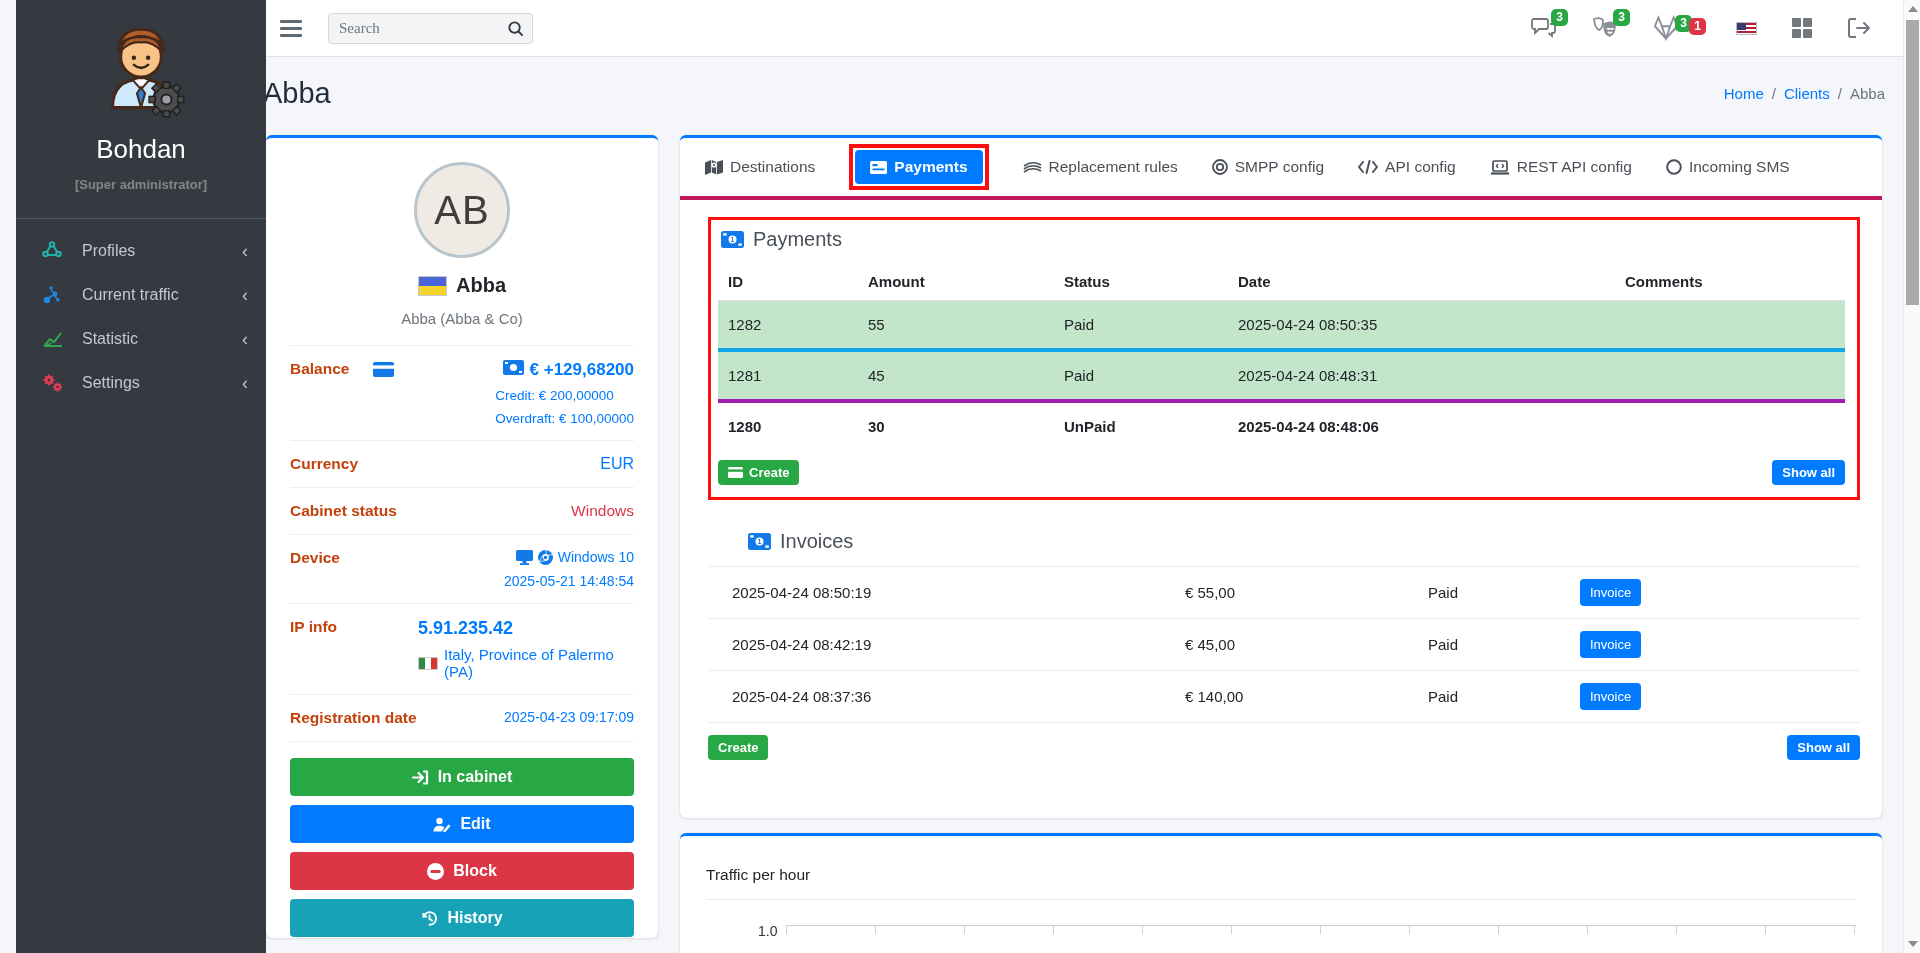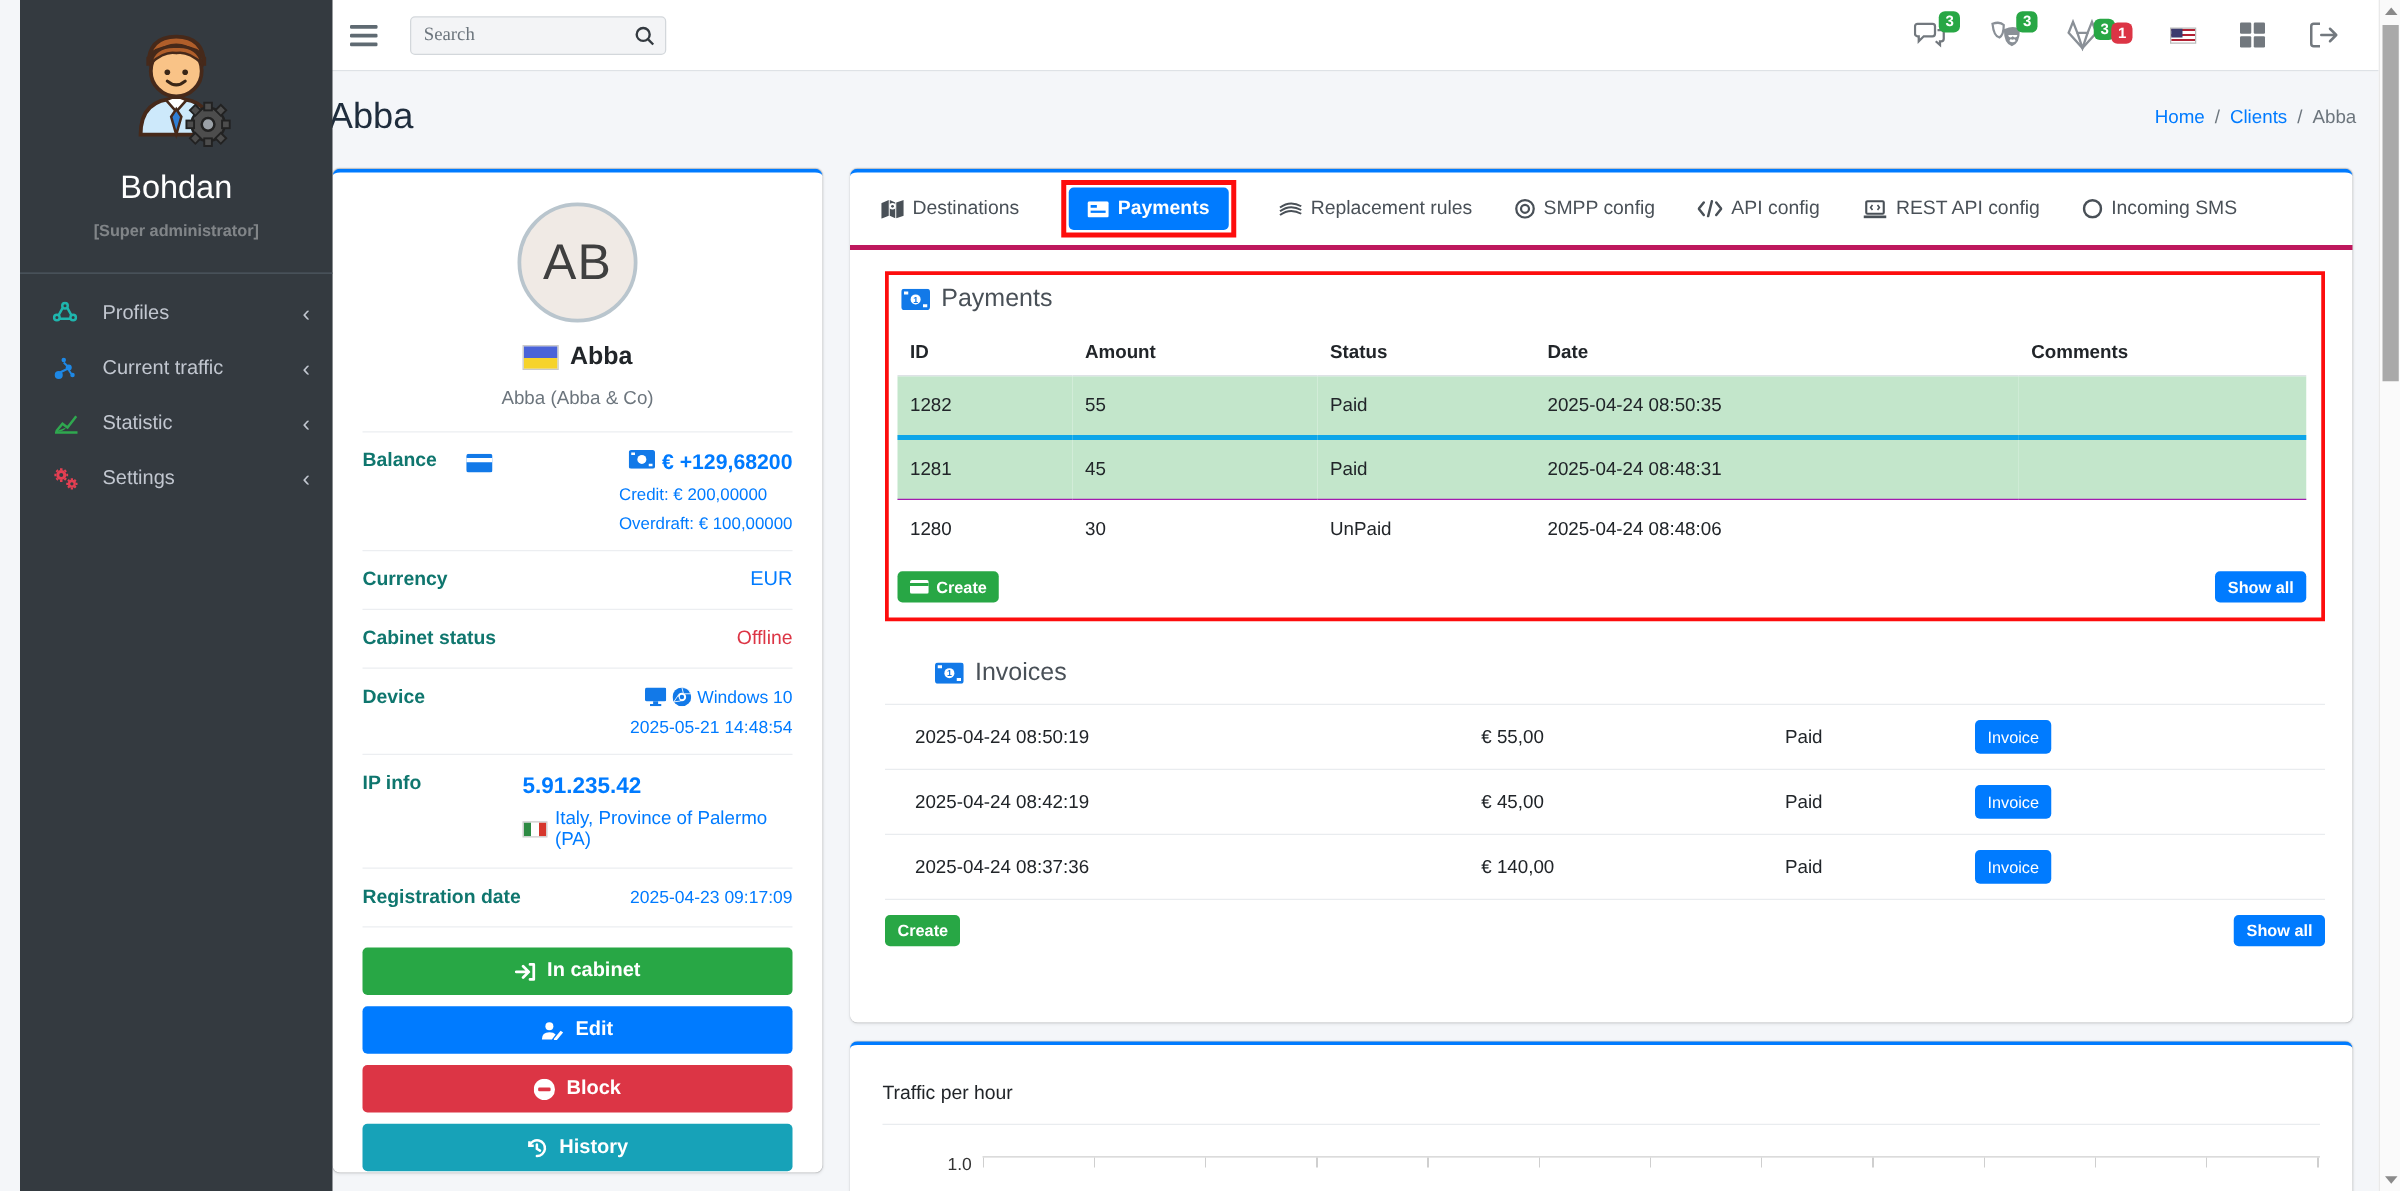--- a/index.html
+++ b/index.html
@@ -50,21 +50,21 @@
   .traffic-card { left:430px; top:776px; width:1202px; height:130px; padding:0 26px; }
 
   
   .avatar-circle { width:96px; height:96px; margin:24px auto 0; border-radius:50%; border:3px solid #b9c5cd; background:#f0eae5; display:flex; align-items:center; justify-content:center; font-size:40px; color:#3f3f3f; letter-spacing:1px; }
   .client-name-row { margin-top:16px; display:flex; align-items:center; justify-content:center; gap:9px; }
   .flag-ua { width:29px; height:20px; background:linear-gradient(#4a63d8 0 50%, #f6d32b 50% 100%); border:1px solid #c9c9c9; }
   .client-name { font-size:20px; font-weight:600; color:#212529; }
   .client-company { margin-top:13px; text-align:center; font-size:15px; color:#6c757d; }
   .p-divider { border-top:1px solid #eceef1; margin-top:18px; }
   .prow { display:flex; justify-content:space-between; padding:14px 0; border-bottom:1px solid #eceef1; align-items:flex-start; }
-  .plabel { font-size:15.5px; font-weight:700; color:#0f766e; display:flex; align-items:flex-end; gap:24px; }
+  .plabel { font-size:15.5px; font-weight:700; color:#c2410c; display:flex; align-items:center; gap:24px; }
   .pval { color:#007bff; font-size:15px; text-align:right; }
   .balance-main { font-size:17px; font-weight:700; color:#007bff; display:flex; align-items:flex-start; gap:6px; justify-content:flex-end; }
   .balance-sub { font-size:13.5px; color:#007bff; margin-top:8px; }
   .offline { color:#dc3545; font-size:15.5px; }
   .dev-line { font-size:14px; color:#007bff; display:flex; align-items:center; gap:5px; justify-content:flex-end; }
   .dev-line + .dev-line { margin-top:8px; }
   .ip-main { font-size:18px; font-weight:700; color:#007bff; }
   .ip-loc { font-size:15px; color:#007bff; margin-top:7px; display:flex; align-items:center; gap:6px; }
   .flag-it { width:20px; height:13px; display:inline-block; background:linear-gradient(90deg,#2e8b44 0 33%,#fff 33% 66%,#d6362c 66% 100%); border:1px solid #ccc; flex:0 0 auto; }
   .btn-stack { margin-top:16px; }
@@ -78,21 +78,21 @@
   .tab-active { background:#007bff; color:#fff; border-radius:4px; padding:8px 15px; font-weight:600; display:flex; align-items:center; gap:7px; font-size:15.5px; cursor:pointer; }
 
   
   .payments-box { margin:17px 22px 0 28px; border:3px solid #fd0d0d; padding:8px 12px 12px 7px; }
   .section-title { display:flex; align-items:center; gap:9px; font-size:20px; color:#495057; padding-left:3px; }
   table.pay { width:100%; border-collapse:collapse; margin-top:14px; font-size:15px; color:#212529; }
   table.pay th { text-align:left; font-weight:700; padding:8px 10px 10px; border-bottom:1px solid #dee2e6; }
   table.pay td { padding:15px 10px; }
   tr.rgreen { background:#c3e6cb; }
   tr.rgreen + tr.rgreen td { border-top:4px solid #0ea5e9; }
-  tr.rwhite td { border-top:1px solid #a21caf; }
+  tr.rwhite td { border-top:4px solid #a21caf;font-weight:bold; }
   .sec-footer { display:flex; justify-content:space-between; margin-top:10px; align-items:center; }
   .sm-btn { border:none; border-radius:4px; color:#fff; font-size:13px; font-weight:700; padding:5px 10px; cursor:pointer; display:flex; align-items:center; gap:6px; font-family:inherit; }
 
   
   .invoices { margin:30px 22px 0 28px; }
   .inv-divider { border-top:1px solid #e9ecef; margin-top:13px; }
   .inv-row { display:flex; align-items:center; padding:12px 0 12px 24px; border-bottom:1px solid #e9ecef; font-size:15px; color:#212529; }
   .inv-date { flex:0 0 453px; } .inv-amount { flex:0 0 243px; } .inv-status { flex:0 0 152px; }
   .inv-btn { background:#007bff; border:none; border-radius:4px; color:#fff; font-size:13px; padding:6px 10px; cursor:pointer; font-family:inherit; }
   .inv-footer { display:flex; justify-content:space-between; margin-top:12px; align-items:center; }
@@ -306,21 +306,21 @@
         </div>
       </div>
 
       <div class="prow">
         <span class="plabel">Currency</span>
         <span class="pval" style="font-size:16px;">EUR</span>
       </div>
 
       <div class="prow">
         <span class="plabel">Cabinet status</span>
-        <span class="offline">Offline</span>
+        <span class="offline">Windows</span>
       </div>
 
       <div class="prow">
         <span class="plabel">Device</span>
         <div>
           <div class="dev-line">
             <svg width="17" height="15" viewBox="0 0 17 15">
                 <rect width="17" height="11" rx="1.5" fill="#1279e8"></rect>
                 <rect x="6.5" y="11" width="4" height="2.5" fill="#1279e8"></rect>
                 <rect x="4" y="13.2" width="9" height="1.8" fill="#1279e8"></rect>

